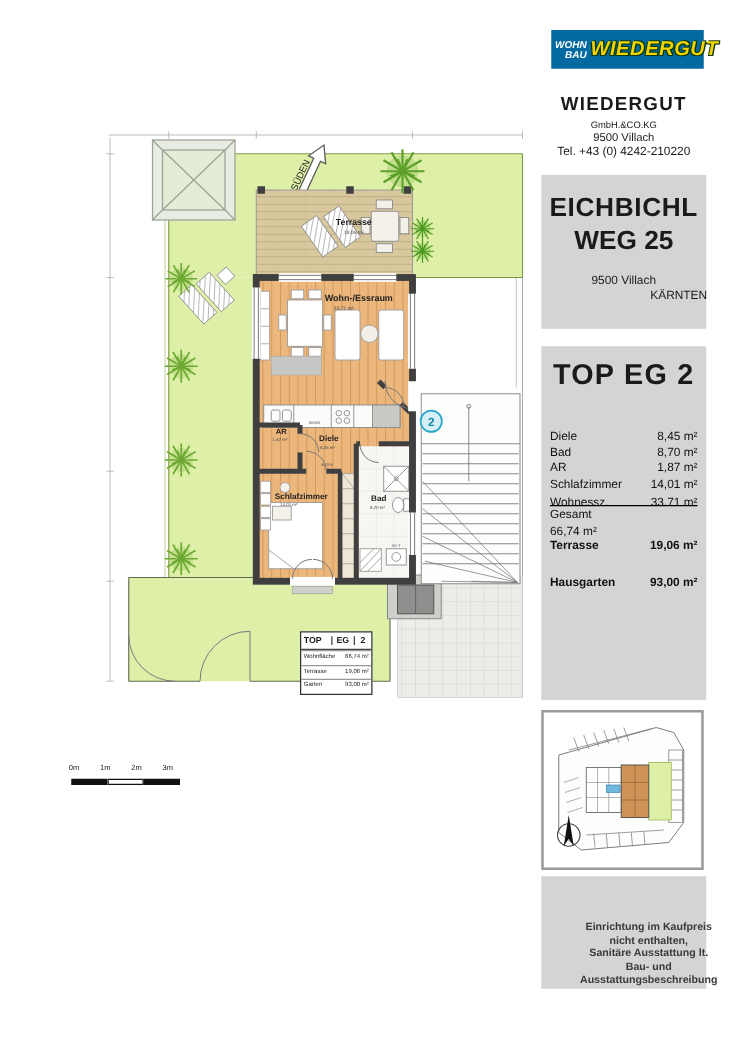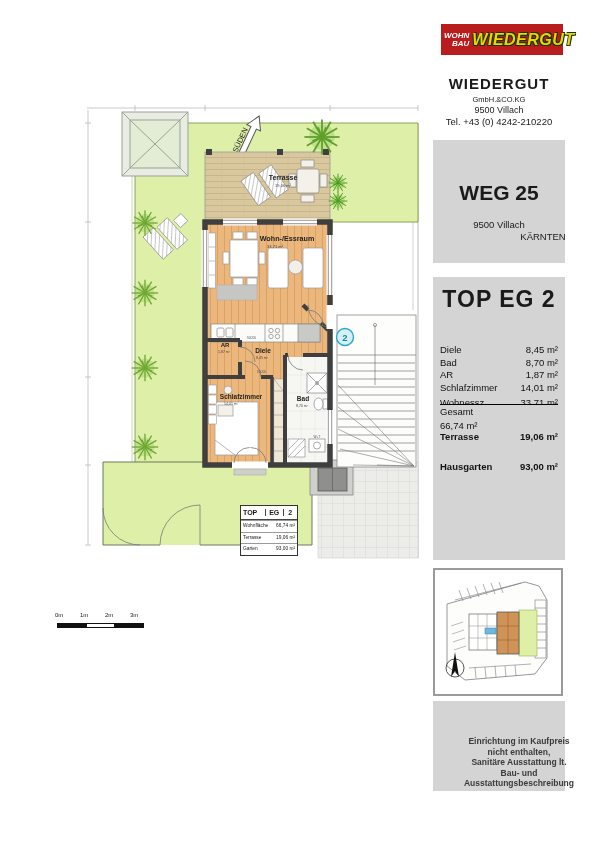--- a/index.html
+++ b/index.html
@@ -1,20 +1,20 @@
 <!DOCTYPE html>
 <html><head>
 <meta charset="utf-8">
 <style>
   html,body{margin:0;padding:0;background:#fff;}
   #stage{position:relative;width:600px;height:848px;background:#fff;overflow:hidden;
          font-family:"Liberation Sans",sans-serif;color:#1a1a1a;}
   .abs{position:absolute;}
   
-  .logo-banner{left:441px;top:24px;width:122px;height:31px;background:#b91c1c;
+  .logo-banner{left:441px;top:24px;width:122px;height:31px;background:#0369a1;
     display:flex;align-items:center;padding:0 3px;box-sizing:border-box;}
   .logo-left{display:flex;flex-direction:column;align-items:flex-end;margin-right:3px;}
   .logo-left span{color:#fff;font-weight:bold;font-style:italic;font-size:8px;line-height:8px;}
   .logo-right{color:#f2d200;font-weight:bold;font-style:italic;font-size:16px;letter-spacing:.5px;
     text-shadow:1px 1px 0 #0a3a0a,-1px 1px 0 #0a3a0a,1px -1px 0 #0a3a0a;}
   .side-center{left:433px;width:132px;text-align:center;}
   .co1{top:57px;font-size:15px;font-weight:bold;letter-spacing:1px;}
   .co2{top:75px;font-size:15px;font-weight:bold;letter-spacing:1px;}
   .co3{top:95px;font-size:7.5px;font-weight:normal;}
   .co4{top:105px;font-size:9px;}
@@ -435,20 +435,21 @@
       <span>BAU</span>
     </span>
     <span class="logo-right">WIEDERGUT</span>
   </div>
   <div class="abs side-center co2">WIEDERGUT</div>
   <div class="abs side-center co3">GmbH.&amp;CO.KG</div>
   <div class="abs side-center co4">9500 Villach</div>
   <div class="abs side-center co5">Tel. +43 (0) 4242-210220</div>
 
   <div class="abs graybox projbox"></div>
+  <div class="abs side-center proj1">EICHBICHL</div>
   <div class="abs side-center proj2">WEG 25</div>
   <div class="abs side-center proj3">9500 Villach</div>
   <div class="abs side-center proj4">KÄRNTEN</div>
 
   <div class="abs graybox unitbox"></div>
   <div class="abs side-center unit-title">TOP EG 2</div>
   <div class="abs roomlist">
     <div class="rrow">
       <span>Diele</span>
         <span>8,45 m²</span>

